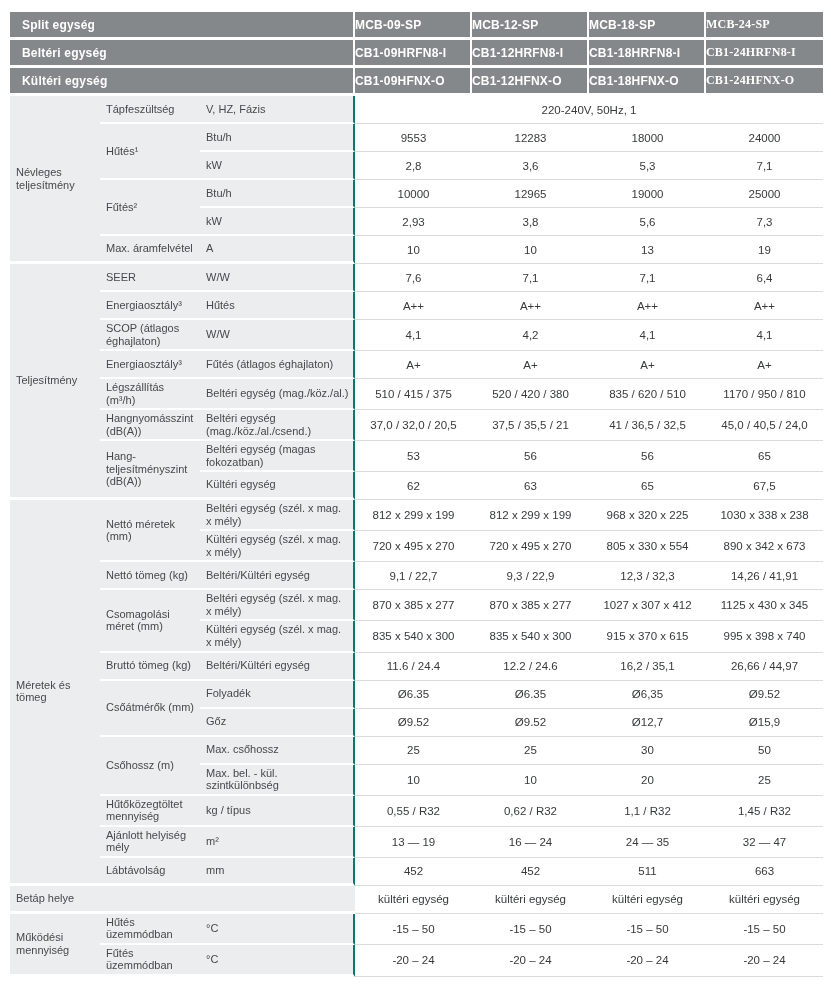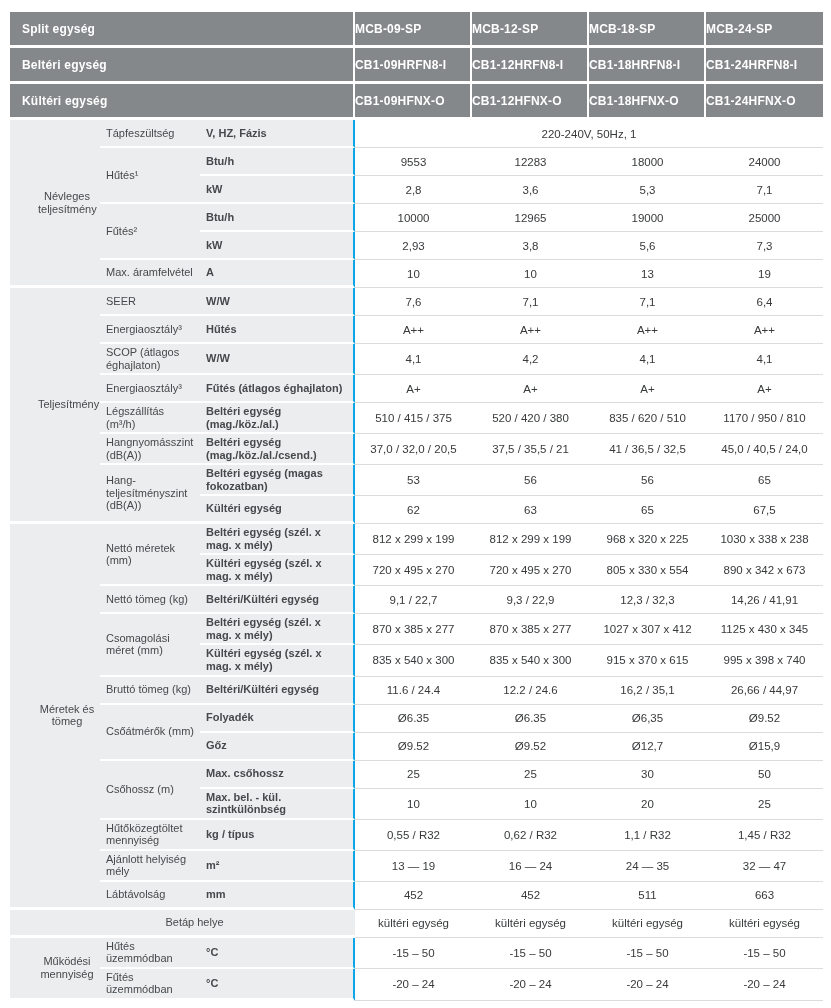--- a/index.html
+++ b/index.html
@@ -14,36 +14,36 @@
     position: absolute; left: 10px; top: 12px; width: 813px;
     border-collapse: separate; border-spacing: 0; table-layout: fixed;
   }
   td { vertical-align: middle; }
 
   
   td.hd {
     background: var(--header-bg, #84888A);
     color: var(--header-text, #FFFFFF);
     font-weight: bold; font-size: 12px; letter-spacing: .2px;
-    height: 36px; border-bottom: 3px solid #fff;
+    height: 28px; border-bottom: 3px solid #fff;
   }
   td.hlabel { text-align: left; padding-left: 12px; border-right: 2px solid #fff; white-space: nowrap; }
   td.hval   { border-right: 2px solid #fff; white-space: nowrap; }
-  td.hval.hlast { border-right: none; }
+  td.hval.hlast { border-right: none; font-family: Liberation Serif, serif; }
 
   
   td.sec, td.lbl, td.unit {
     background: var(--label-bg, #EBEDEE);
     color: var(--label-text, #46494B);
     font-size: 11px; line-height: 1.14;
     border-bottom: 2px solid #fff;
     padding: 2px 4px 2px 6px;
   }
-  td.sec { padding-left: 28px; text-align: center; }
-  td.unit { border-right: 2px solid #0ea5e9; font-weight: bold; }
+  td.sec { padding-left: 6px; }
+  td.unit { border-right: 2px solid #0f766e; }
   td.send { border-bottom-width: 3px; }
 
   
   td.val {
     background: #fff; text-align: center;
     font-size: 11.5px; color: var(--value-text, #37393B);
     height: 28px; white-space: nowrap;
     border-bottom: 1px solid var(--row-line, #D9DBDC);
   }
 </style>

